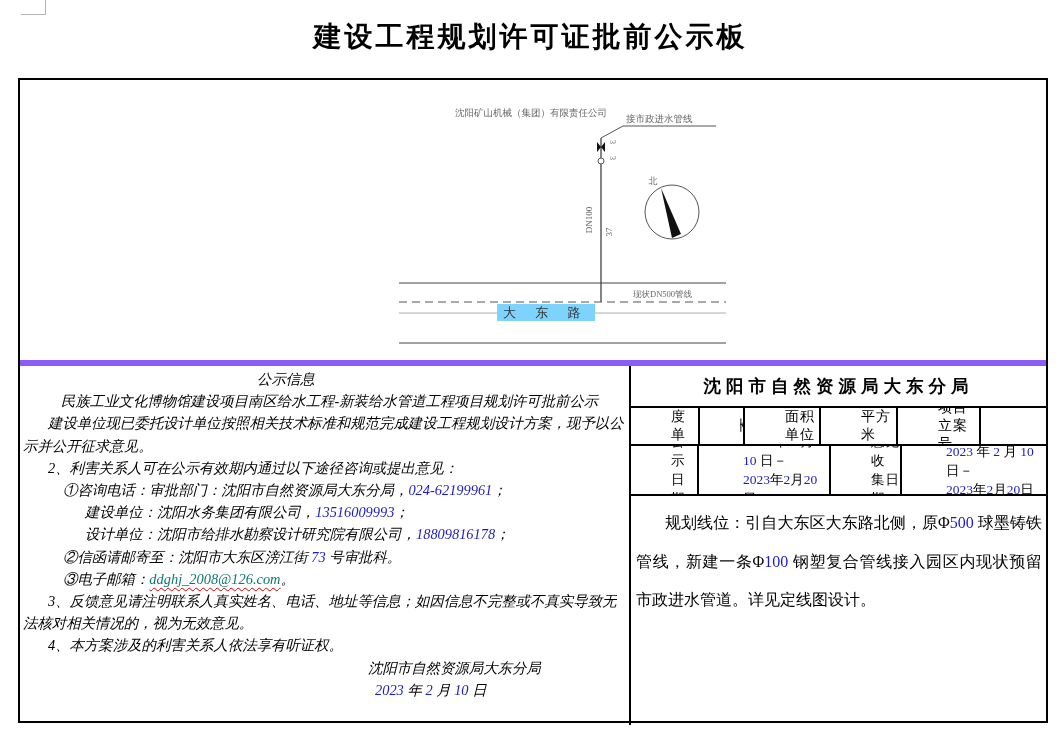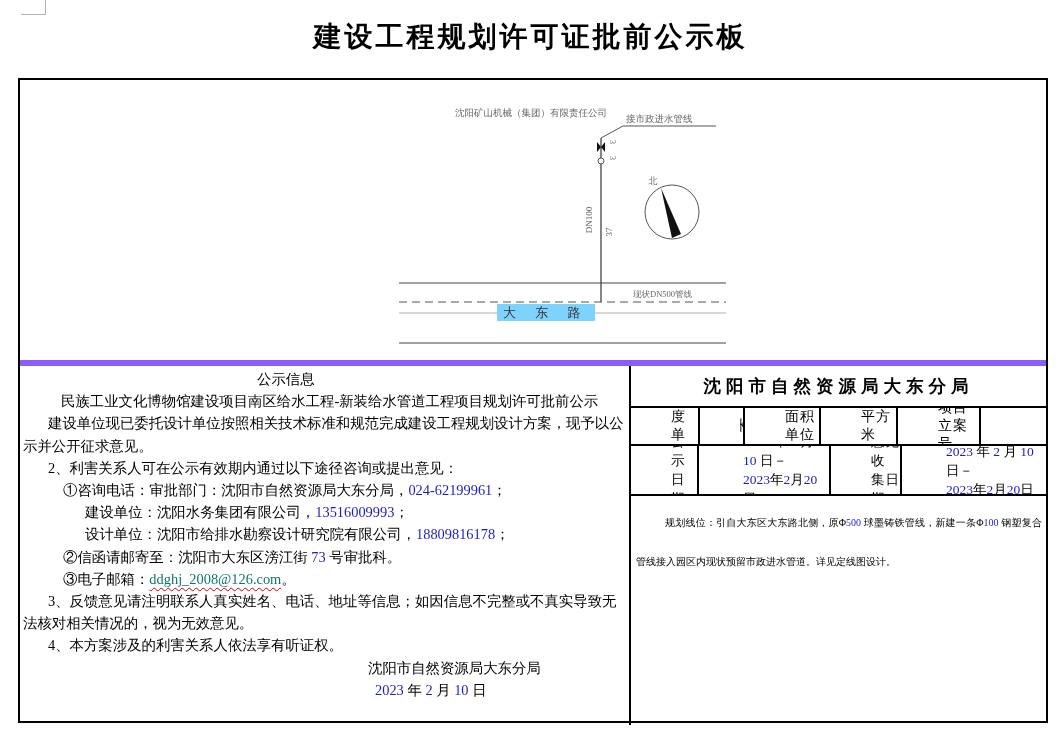--- a/index.html
+++ b/index.html
@@ -11,21 +11,21 @@
         font-size:28px;font-weight:bold;letter-spacing:3px;}
   .board{position:absolute;left:18px;top:78px;width:1026px;height:641px;border:2px solid #000;}
   
   .diagram{position:relative;width:100%;height:280px;border-bottom:6px solid #8b5cf6;}
   .diagram svg{position:absolute;left:0;top:0;}
   .diagram svg text{font-family:"Liberation Serif","DejaVu Serif",serif;fill:#666;}
   .road-name{position:absolute;left:477px;top:224px;background:#7dd3fc;padding:0 6px;
         font-size:13px;letter-spacing:8px;color:#333;line-height:17px;}
   
   .bottom{display:flex;width:100%;height:359px;}
-  .left-cell{width:606px;border-right:2px solid #000;padding:2px 0 0 3px;box-sizing:content-box;}
+  .left-cell{width:606px;border-right:2px solid #000;padding:2px 0 0 3px;box-sizing:content-box;font-style:italic;}
   .ln{font-size:14.4px;line-height:22.2px;white-space:normal;width:601px;}
   .ln-head{text-indent:234px;}
   .ln-p1{text-indent:38px;}
   .ln-p2{text-indent:25px;}
   .ln-item{text-indent:25px;}
   .ln-sub{text-indent:40px;}
   .ln-sub2{text-indent:62px;}
   .ln-sig{text-indent:345px;}
   .ln-sig2{text-indent:352px;}
   .num{color:#1b1bc8;}
@@ -37,21 +37,21 @@
         justify-content:center;font-size:17.5px;letter-spacing:5px;font-weight:bold;}
   .unit-row{display:grid;grid-template-columns:69px 45px 76px 77px 83px 1fr;height:36px;
         border-bottom:2px solid #000;}
   .date-row{display:grid;grid-template-columns:68px 132px 71px 1fr;height:48px;
         border-bottom:2px solid #000;}
   .cell{border-right:2px solid #000;display:flex;flex-direction:column;align-items:center;
         justify-content:center;font-size:14px;letter-spacing:1px;box-sizing:border-box;overflow:hidden;margin-left:40px;}
   .cell:last-child{border-right:none;}
   .cell.left{align-items:flex-start;padding-left:4px;letter-spacing:0;}
   .date-row .cell{font-size:13.5px;line-height:19px;}
-  .panel-paragraph{padding:8px 4px 0 5px;font-size:10px;line-height:38.5px;
+  .panel-paragraph{padding:8px 4px 0 5px;font-size:16px;line-height:38.5px;
         text-indent:29px;text-align:justify;}
 </style>
 </head>
 <body>
 
 <div class="page">
   <div class="corner-mark"></div>
   <h1 class="title">建设工程规划许可证批前公示板</h1>
 
   <div class="board">

